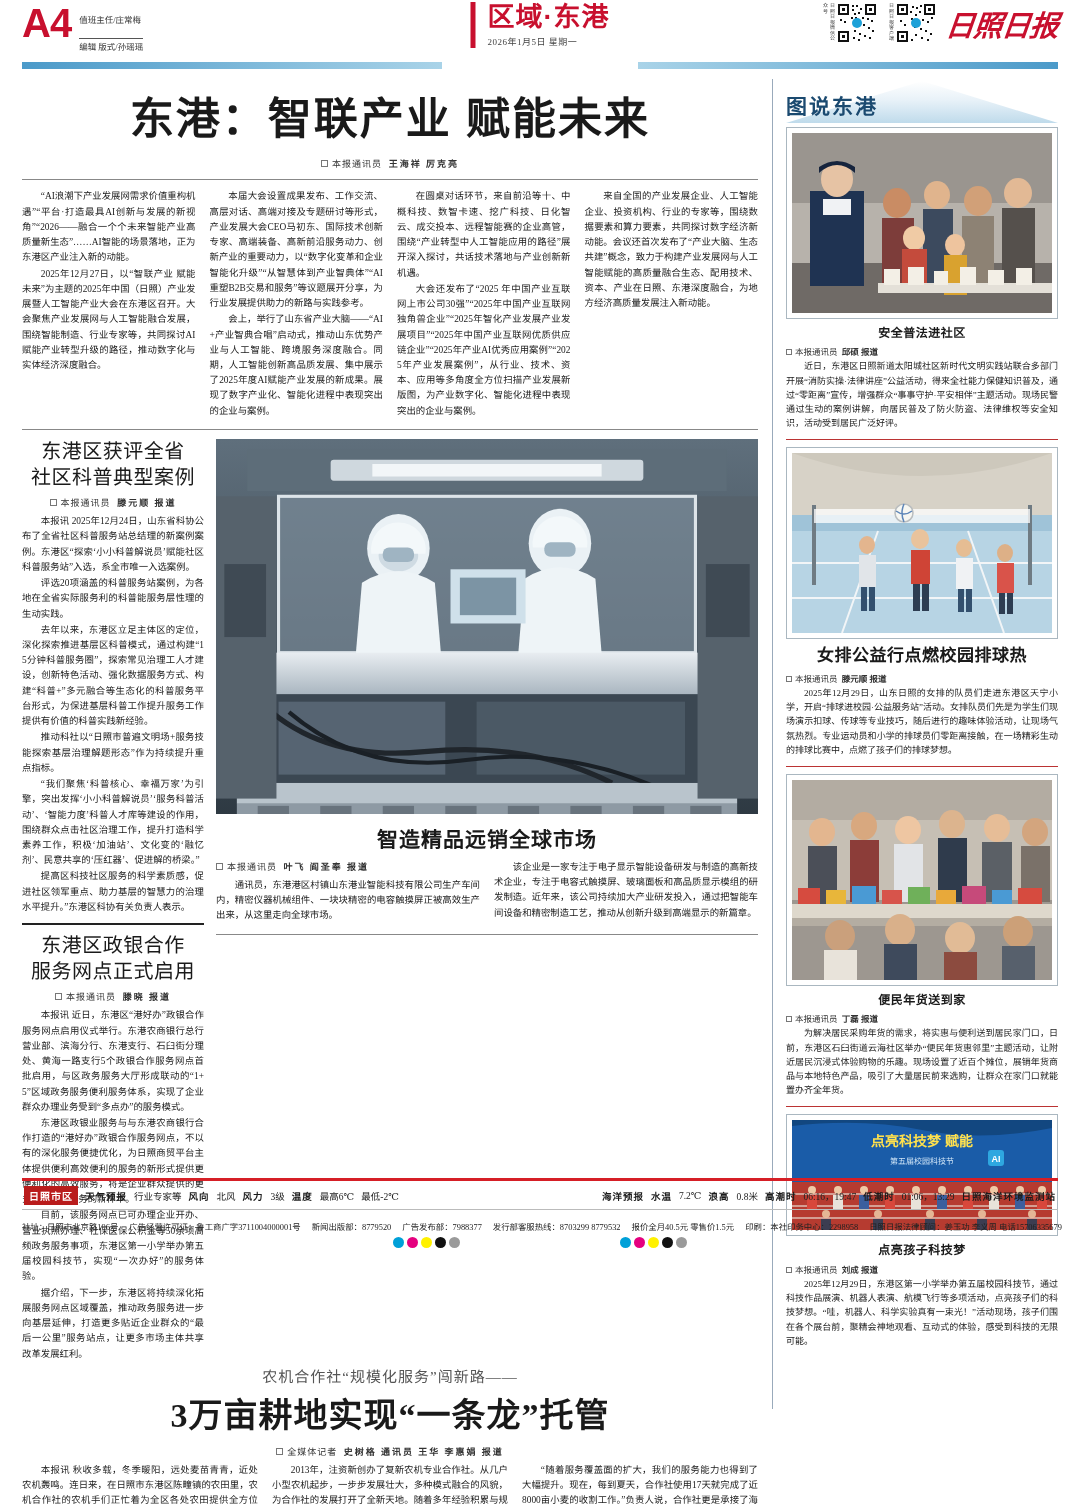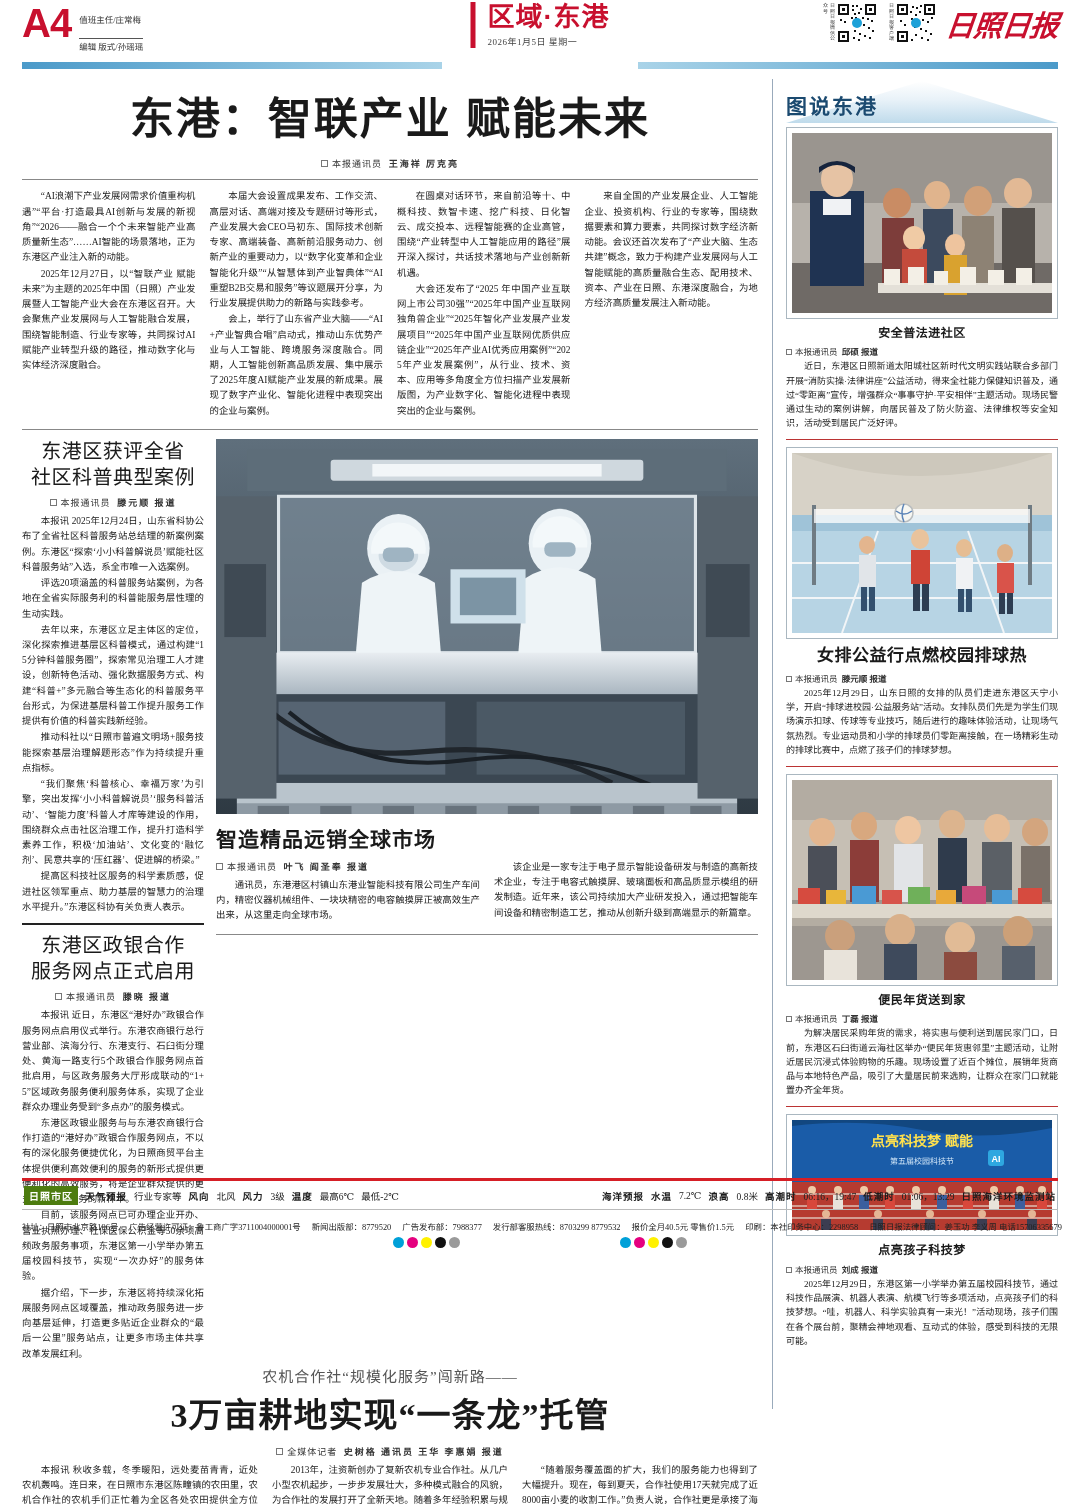--- a/index.html
+++ b/index.html
@@ -128,21 +128,21 @@
   
   .photo {
     position: relative;
     overflow: hidden;
     background: #cfd6db;
   }
   .photo-cap {
     font-family: "Liberation Sans", sans-serif;
     font-weight: bold;
     font-size: 21px;
-    text-align: left;
+    text-align: center;
     padding: 9px 0 7px;
     letter-spacing: 1px;
   }
 
   
   .kicker {
     font-size: 15px; text-align: center; color: #555;
     letter-spacing: 1px; margin-bottom: 2px;
   }
   .mid-headline {
@@ -182,21 +182,21 @@
 
   
   .wx-wrap { position: absolute; left: 22px; right: 22px; bottom: 46px; }
   .wx-rule { height: 3px; background: #d61f26; }
   .wx-bar {
     display: flex; align-items: center; gap: 7px;
     font-size: 9.5px; padding: 5px 2px 4px; white-space: nowrap;
     border-bottom: 1px solid #bbb;
   }
   .wx-tag {
-    background: #4d7c0f; color: #fff; font-weight: bold;
+    background: #b91c1c; color: #fff; font-weight: bold;
     font-size: 10px; padding: 2px 5px; letter-spacing: 1px;
   }
   .wx-lbl { font-weight: bold; letter-spacing: 1px; }
   .wx-val { color: #222; }
   .wx-sp { flex: 1; }
 
   
   .footer { position: absolute; left: 22px; right: 22px; bottom: 8px; }
   .foot-line {
     font-size: 8.4px; color: #222; display: flex; gap: 11px;

